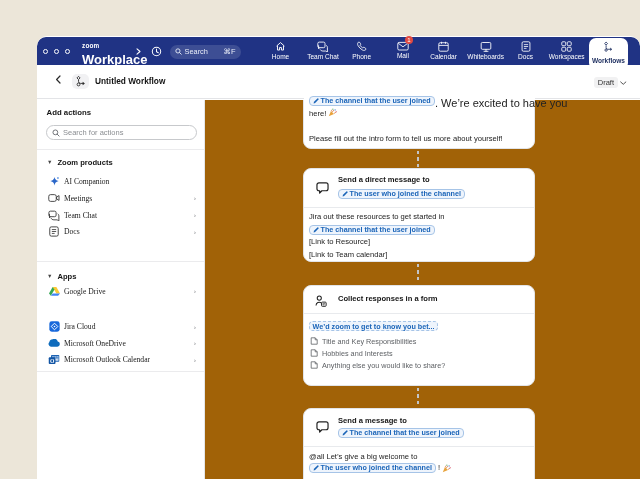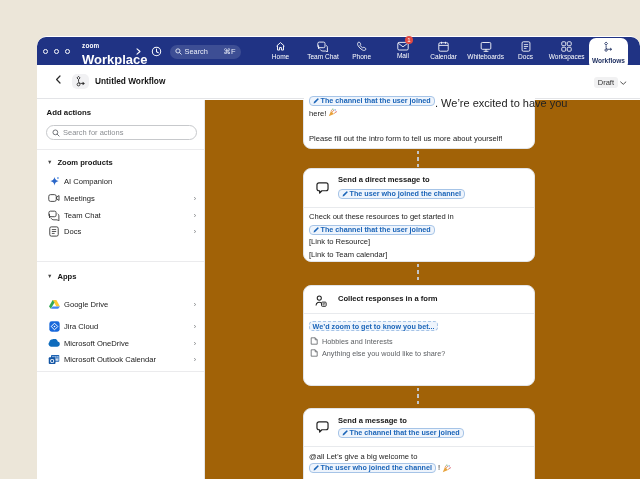--- a/index.html
+++ b/index.html
@@ -34,21 +34,21 @@
   #draftchev{position:absolute;right:13.5px;top:15.5px;}
   
   #side{position:absolute;left:0;top:64px;width:168px;bottom:0;background:#fff;
         border-right:1px solid #e4e6e9;}
   #side h2{margin:0;position:absolute;left:9.5px;top:8px;font-size:7.8px;color:#161616;}
   #sbsearch{position:absolute;left:8.5px;top:25.5px;width:151px;height:15px;border:1px solid #c7c9cc;
         border-radius:7.5px;display:flex;align-items:center;padding:0 5px;color:#8b8e92;font-size:7.5px;}
   .sdiv{position:absolute;left:0;right:0;height:1px;background:#ebebed;}
   .sect{position:absolute;left:10px;font-size:7.6px;font-weight:bold;color:#161616;}
   .sect .tri{display:inline-block;font-size:5.5px;color:#444;margin-right:5px;vertical-align:1px;}
-  .item{position:absolute;left:11px;right:8px;height:17px;display:flex;align-items:center;font-size:7.6px;color:#202020;}
+  .item{position:absolute;left:11px;right:8px;height:17px;display:flex;align-items:center;font-size:7.6px;color:#202020;font-family:Liberation Serif, serif;}
   .item .ic{width:12px;height:12px;margin-right:4px;display:flex;align-items:center;justify-content:center;}
   .item .chev{margin-left:auto;color:#6f7276;font-size:7px;}
   
   #canvas{position:absolute;left:168px;top:64px;right:0;bottom:0;background:#a16207;overflow:hidden;}
   .card{position:absolute;left:98px;width:232px;background:#fff;border:1px solid #e2e4e8;
         border-radius:8px;}
   .chead{position:relative;padding:6.5px 12px 6px 11px;font-size:7.6px;line-height:10px;}
   .chead .ttl{font-size:7.6px;font-weight:bold;color:#161616;}
   .cbody{border-top:1px solid #e8eaed;padding:3.5px 5px 6px 5px;font-size:7.6px;color:#222;}
   .chip{display:inline-flex;align-items:center;background:#eef4fc;border:1px solid #a6c4e7;
@@ -214,21 +214,21 @@
       <span class="ic">
           <svg width="10" height="11" viewBox="0 0 13 14">
         <rect x="1" y="1" width="11" height="12" rx="2" fill="none" stroke="#3a3a3a" stroke-width="1.2"></rect>
         <path d="M4.2 4.5h4.6M4.2 7h4.6M4.2 9.5h2.6" stroke="#3a3a3a" stroke-width="1.1" stroke-linecap="round"></path>
           </svg>
         </span>
       Docs<span class="chev">›</span>
     </div>
     <div class="sdiv" style="top:161px"></div>
     <div class="sect" style="top:172.5px"><span class="tri">▼</span>Apps</div>
-    <div class="item" style="top:196px">
+    <div class="item" style="top:183px">
       <span class="ic">
           <svg width="11" height="10" viewBox="0 0 16 14">
         <path d="M5.3 1h5.4L16 10.5H10.7z" fill="#fcc934"></path>
         <path d="M5.3 1L0 10.5l2.7 3.5L8 4.8z" fill="#34a853"></path>
         <path d="M2.7 14h10.6L16 10.5H5.4z" fill="#4285f4"></path>
           </svg>
         </span>
       Google Drive<span class="chev">›</span>
     </div>
     <div class="item" style="top:218.5px">
@@ -291,21 +291,21 @@
         <div class="hcol">
           <div class="ttl">Send a direct message to</div>
           <div style="margin-top:4px;height:10px;display:flex">
               <span class="chip"><svg width="6" height="6" viewBox="0 0 10 10">
                   <path d="M1 9l.7-2.6L7.3.8a1 1 0 0 1 1.4 0l.5.5a1 1 0 0 1 0 1.4L3.6 8.3z" fill="#1a64b8"></path>
                 </svg>The user who joined the channel</span>
             </div>
         </div>
       </div>
       <div class="cbody" style="line-height:12.5px">
-        <div>Check out these resources to get started in</div>
+        <div>Jira out these resources to get started in</div>
         <div style="height:12.5px;display:flex;align-items:center">
             <span class="chip"><svg width="6" height="6" viewBox="0 0 10 10">
                 <path d="M1 9l.7-2.6L7.3.8a1 1 0 0 1 1.4 0l.5.5a1 1 0 0 1 0 1.4L3.6 8.3z" fill="#1a64b8"></path>
               </svg>The channel that the user joined</span>
           </div>
         <div>[Link to Resource]</div>
         <div>[Link to Team calendar]</div>
       </div>
     </div>
     <div class="conn" style="top:164.5px;height:18px"></div>
@@ -319,20 +319,24 @@
           <path d="M9.2 10.2h2.2M9.2 11.5h1.4" stroke="#222" stroke-width=".8" stroke-linecap="round"></path>
         </svg>
         <div class="hcol">
             <div class="ttl" style="padding-top:2px">Collect responses in a form</div>
           </div>
       </div>
       <div class="cbody">
         <div style="margin:4px 0 4px;height:10px;display:flex">
             <span class="chip" style="border-style:dashed;padding:0 2.5px">We’d zoom to get to know you bet...</span>
           </div>
+        <div class="formitem"><svg width="8" height="8" viewBox="0 0 10 10">
+              <path d="M1.5 1h5L9 3.5v5.5h-7.5z" fill="none" stroke="#5e6165" stroke-width="1"></path>
+              <path d="M6.5 1v2.5H9" fill="none" stroke="#5e6165" stroke-width="1"></path>
+            </svg>Title and Key Responsibilities</div>
         <div class="formitem"><svg width="8" height="8" viewBox="0 0 10 10">
               <path d="M1.5 1h5L9 3.5v5.5h-7.5z" fill="none" stroke="#5e6165" stroke-width="1"></path>
               <path d="M6.5 1v2.5H9" fill="none" stroke="#5e6165" stroke-width="1"></path>
             </svg>Hobbies and Interests</div>
         <div class="formitem"><svg width="8" height="8" viewBox="0 0 10 10">
               <path d="M1.5 1h5L9 3.5v5.5h-7.5z" fill="none" stroke="#5e6165" stroke-width="1"></path>
               <path d="M6.5 1v2.5H9" fill="none" stroke="#5e6165" stroke-width="1"></path>
             </svg>Anything else you would like to share?</div>
       </div>
     </div>

